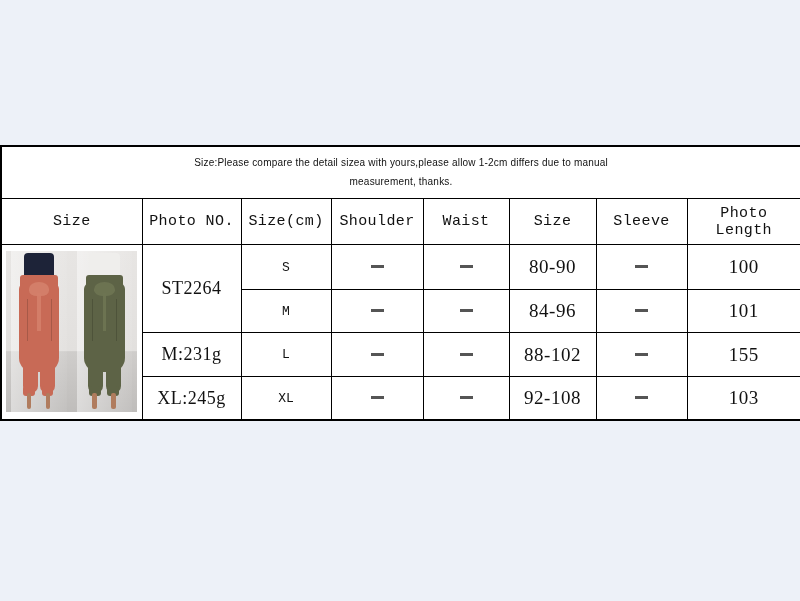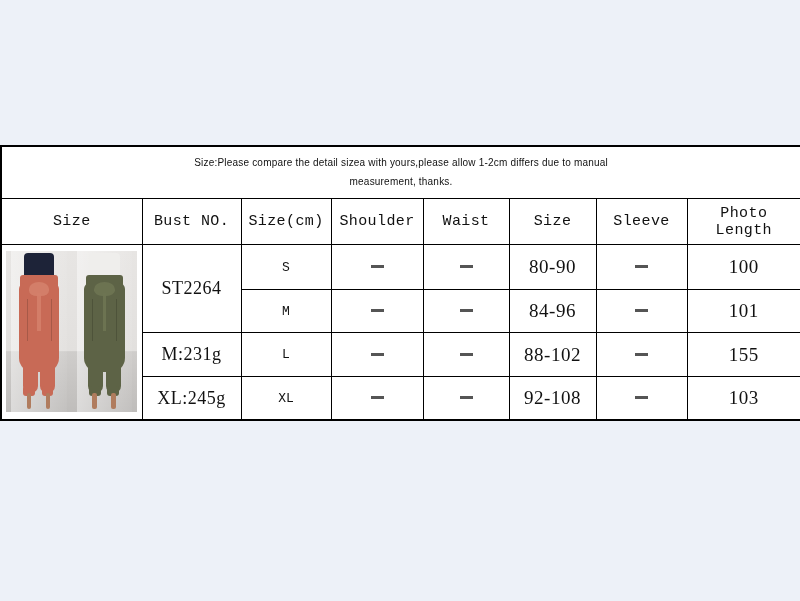--- a/index.html
+++ b/index.html
@@ -263,21 +263,21 @@
   <tbody>
       <tr>
     <td class="note-cell" colspan="8">
       <span class="note-line l1">Size:Please compare the detail sizea with yours,please allow 1-2cm differs due to manual</span>
       <span class="note-line l2">measurement, thanks.</span>
     </td>
   </tr>
 
   <tr>
     <th class="hdr">Size</th>
-    <th class="hdr">Bust NO.</th>
+    <th class="hdr">Photo NO.</th>
     <th class="hdr">Size(cm)</th>
     <th class="hdr">Shoulder</th>
     <th class="hdr">Waist</th>
     <th class="hdr">Size</th>
     <th class="hdr">Sleeve</th>
     <th class="hdr">Photo Length</th>
   </tr>
 
   <tr class="r-s">
     <td class="photo-cell" rowspan="4">

